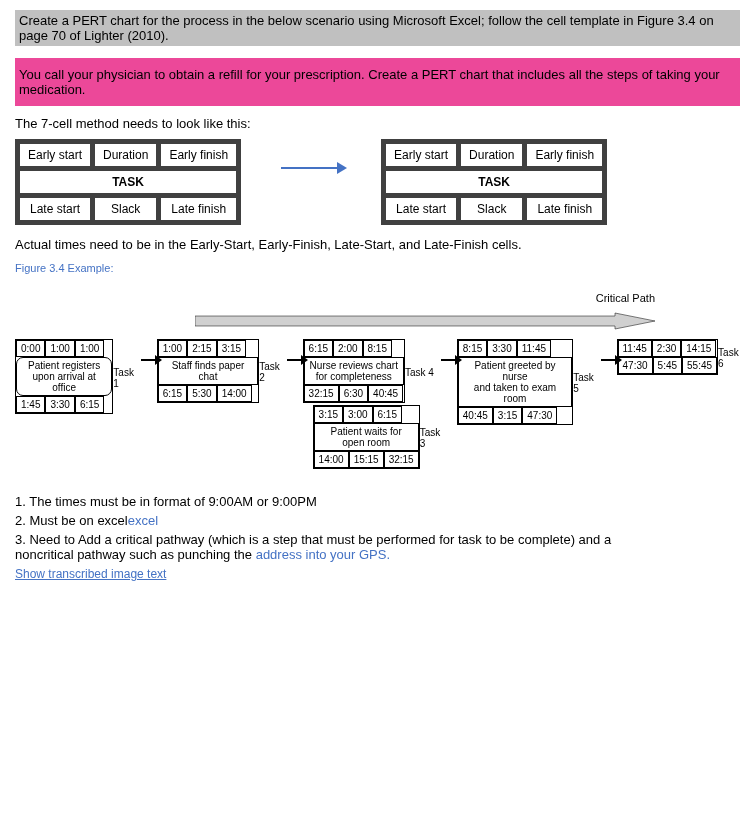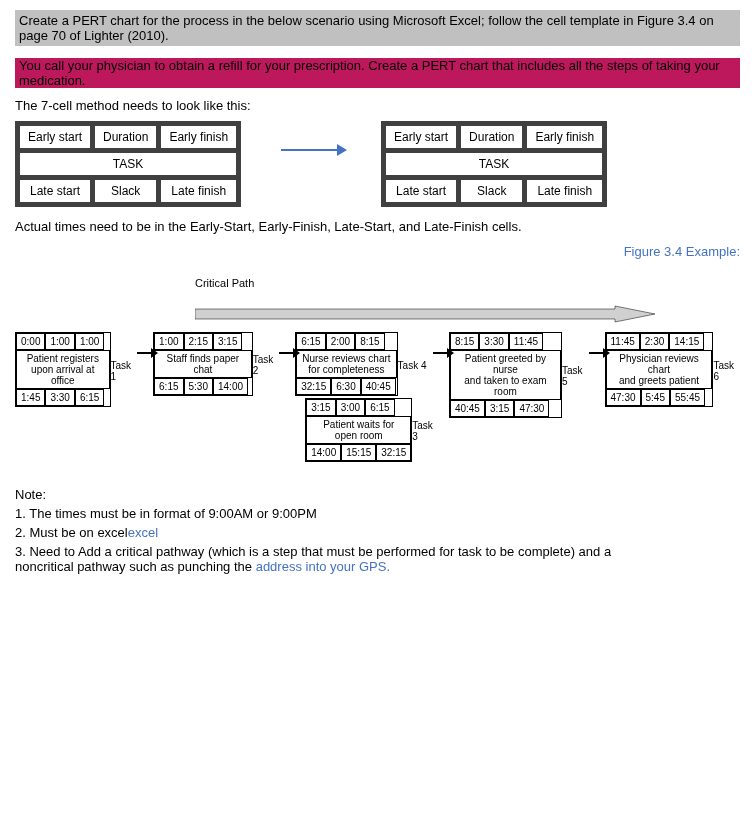--- a/index.html
+++ b/index.html
@@ -11,22 +11,22 @@
       width: 755px;
       padding: 10px 15px;
     }
     .highlight-gray {
       background-color: #c0c0c0;
       padding: 3px 4px;
       margin-bottom: 12px;
       display: block;
     }
     .highlight-gray2 {
-      background-color: #be185d;
-      padding: 0 4px;
+      background-color: #ec4899;
+      padding: 9px 4px;
       margin-bottom: 6px;
       display: block;
     }
     p { margin-bottom: 6px; }
     .section-title { margin: 10px 0 8px 0; font-size: 13px; }
 
     
     .pert-container {
       display: flex;
       gap: 40px;
@@ -39,21 +39,21 @@
     }
     .pert-table td {
       border: 5px solid #404040;
       padding: 4px 8px;
       text-align: center;
       font-size: 12px;
       min-width: 55px;
       min-height: 28px;
     }
     .pert-table .task-cell {
-      font-weight: normal;
+      font-weight: bold;
       text-align: center;
     }
     .arrow-connector {
       display: flex;
       align-items: center;
       margin-top: 28px;
     }
     .arrow-line {
       width: 60px;
       height: 2px;
@@ -70,22 +70,21 @@
       border-bottom: 6px solid transparent;
     }
 
     .actual-times-note {
       margin-bottom: 10px;
       font-size: 13px;
     }
     .figure-label {
       color: #4472c4;
       margin-bottom: 8px;
-      font-size: 13px;
-      text-align: right;
+      font-size: 11px;
     }
 
     
     .pert-chart-area {
       position: relative;
       margin-bottom: 15px;
       padding: 10px 0;
     }
 
     .notes-section { margin-top: 10px; }
@@ -189,42 +188,42 @@
     </table>
 </div>
 
 <p class="actual-times-note">Actual times need to be in the Early-Start, Early-Finish, Late-Start, and Late-Finish cells.</p>
 
 <p class="figure-label">Figure 3.4 Example:</p>
 
 <div class="pert-chart-area">
 
   <div style="position:relative; margin-bottom: 6px; margin-left: 180px; width: 460px;">
-    <div style="text-align:left; font-size:11px; margin-bottom:16px;">Critical Path</div>
+    <div style="text-align:right; font-size:11px; margin-bottom:8px;">Critical Path</div>
     <svg width="460" height="18">
       <defs>
         <marker id="arrowhead" markerWidth="8" markerHeight="6" refX="8" refY="3" orient="auto">
           <polygon points="0 0, 8 3, 0 6" fill="#000"></polygon>
         </marker>
       </defs>
 
       <polygon points="0,4 420,4 420,1 460,9 420,17 420,14 0,14" fill="#d0d0d0" stroke="#000" stroke-width="0.5"></polygon>
     </svg>
   </div>
 
   <div style="display:flex; align-items:flex-start; gap:0; margin-top:2px;">
 
     <div class="outer-task">
       <div class="task-box">
         <div class="task-row">
           <div class="tc">0:00</div>
           <div class="tc">1:00</div>
           <div class="tc">1:00</div>
         </div>
-        <div class="task-name-row" style="width:100%;">Patient registers<br>upon arrival at office</div>
+        <div class="task-name-row" style="width:100%;border-radius:7px;">Patient registers<br>upon arrival at office</div>
         <div class="task-row">
           <div class="tc">1:45</div>
           <div class="tc">3:30</div>
           <div class="tc">6:15</div>
         </div>
       </div>
       <div class="task-lbl">Task 1</div>
     </div>
 
     <div style="display:flex; align-items:center; margin-top:20px;">
@@ -318,31 +317,30 @@
       <div class="arr"></div>
     </div>
 
     <div class="outer-task">
       <div class="task-box">
         <div class="task-row">
           <div class="tc">11:45</div>
           <div class="tc">2:30</div>
           <div class="tc">14:15</div>
         </div>
-        <div class="task-name-row">Physician reviews chart<br>and greets patient</div>
         <div class="task-row">
           <div class="tc">47:30</div>
           <div class="tc">5:45</div>
           <div class="tc">55:45</div>
         </div>
       </div>
       <div class="task-lbl">Task 6</div>
     </div>
 
   </div>
 </div>
 
 <div class="notes-section">
-  <p>Note:</p>
   <p>1. The times must be in format of 9:00AM or 9:00PM</p>
   <p><span style="color:#000;">2. Must be on excel</span><span style="color:#4472c4;">excel</span></p>
   <p>3. Need to Add a critical pathway (which is a step that must be performed for task to be complete) and a <br>noncritical pathway such as punching the <span style="color:#4472c4;">address into your GPS.</span></p>
+  <p><a href="#" class="show-transcribed">Show transcribed image text</a></p>
 </div>
 
 </body></html>

